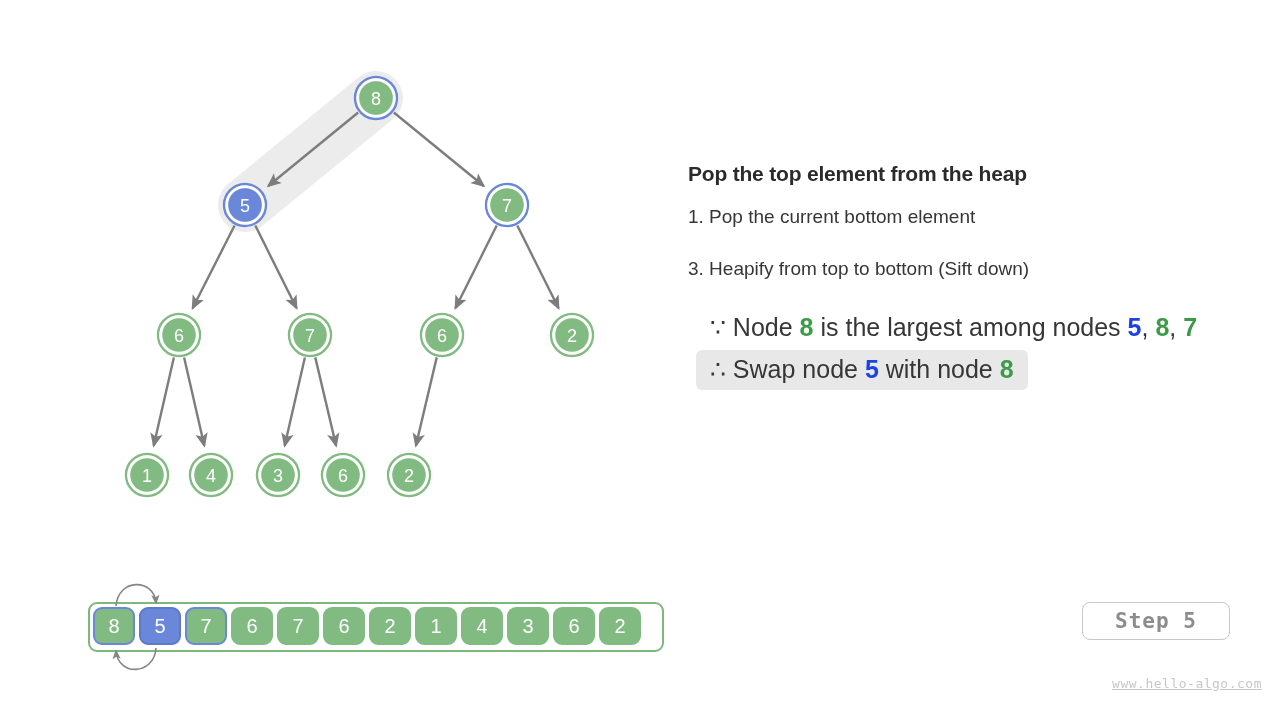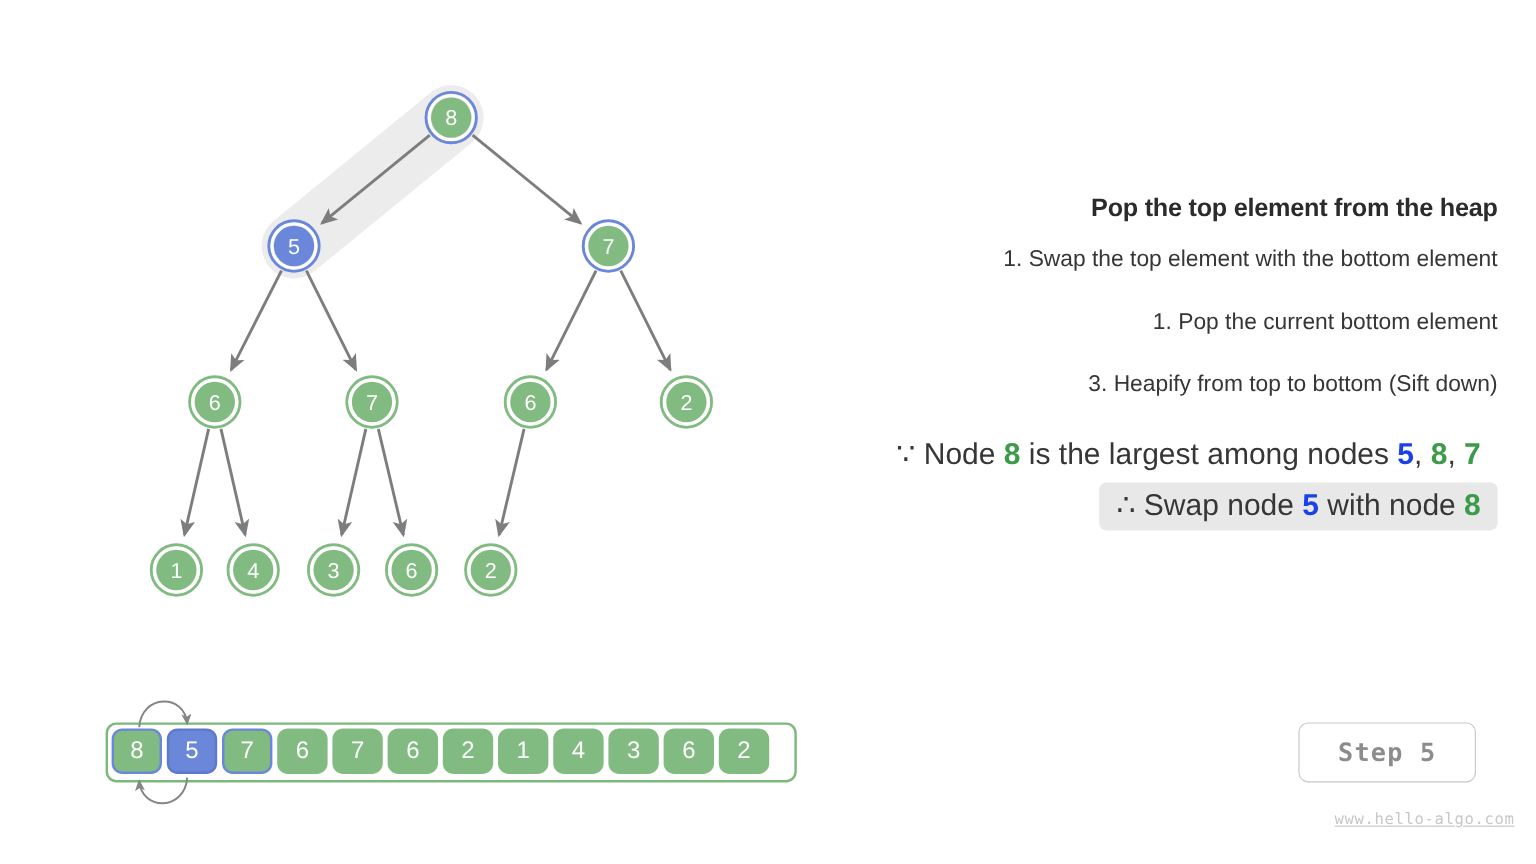--- a/index.html
+++ b/index.html
@@ -24,21 +24,20 @@
     width: 680px;
     height: 560px;
   }
 
   
   #info-panel {
     position: absolute;
     left: 688px;
     top: 160px;
     width: 560px;
-    text-align: right;
   }
   #panel-heading {
     font-size: 21px;
     font-weight: bold;
     color: #2b2b2b;
     letter-spacing: -0.2px;
     margin: 0 0 16px 0;
     line-height: 28px;
   }
   .step-line {
@@ -110,21 +109,21 @@
     height: 110px;
     pointer-events: none;
   }
 
   
   #step-badge {
     position: absolute;
     left: 1082px;
     top: 602px;
     width: 148px;
-    height: 50px;
+    height: 38px;
     border: 1px solid #c9c9c9;
     border-radius: 8px;
     box-sizing: border-box;
     display: flex;
     align-items: center;
     justify-content: center;
     font-family: "DejaVu Sans Mono", monospace;
     font-size: 21px;
     font-weight: bold;
     color: #8c8c8c;
@@ -238,21 +237,20 @@
         <circle cx="409" cy="475" r="18.4" fill="none" stroke="#ffffff" stroke-width="2.2"></circle>
         <circle cx="409" cy="475" r="16.8" fill="#82bb82"></circle>
         <text x="409" y="481.5" text-anchor="middle" font-family="&quot;Liberation Sans&quot;, sans-serif" font-size="18" fill="#ffffff">2</text>
       </g>
     </g>
 </svg>
 
 <div id="info-panel">
   <div id="panel-heading">Pop the top element from the heap</div>
 
-  <p class="step-line">1. Swap the top element with the bottom element</p>
   <p class="step-line">1. Pop the current bottom element</p>
   <p class="step-line">3. Heapify from top to bottom (Sift down)</p>
 
   <div style="padding-left:22px;">
     <div class="reason-line">
       <span>∵</span><span>&nbsp;</span><span>Node </span><span class="num-green">8</span><span> is the largest among nodes </span><span class="num-blue">5</span><span>, </span><span class="num-green">8</span><span>, </span><span class="num-green">7</span>
     </div>
     <div class="reason-line highlight">
       <span>∴</span><span>&nbsp;</span><span>Swap node </span><span class="num-blue">5</span><span> with node </span><span class="num-green">8</span>
     </div>

